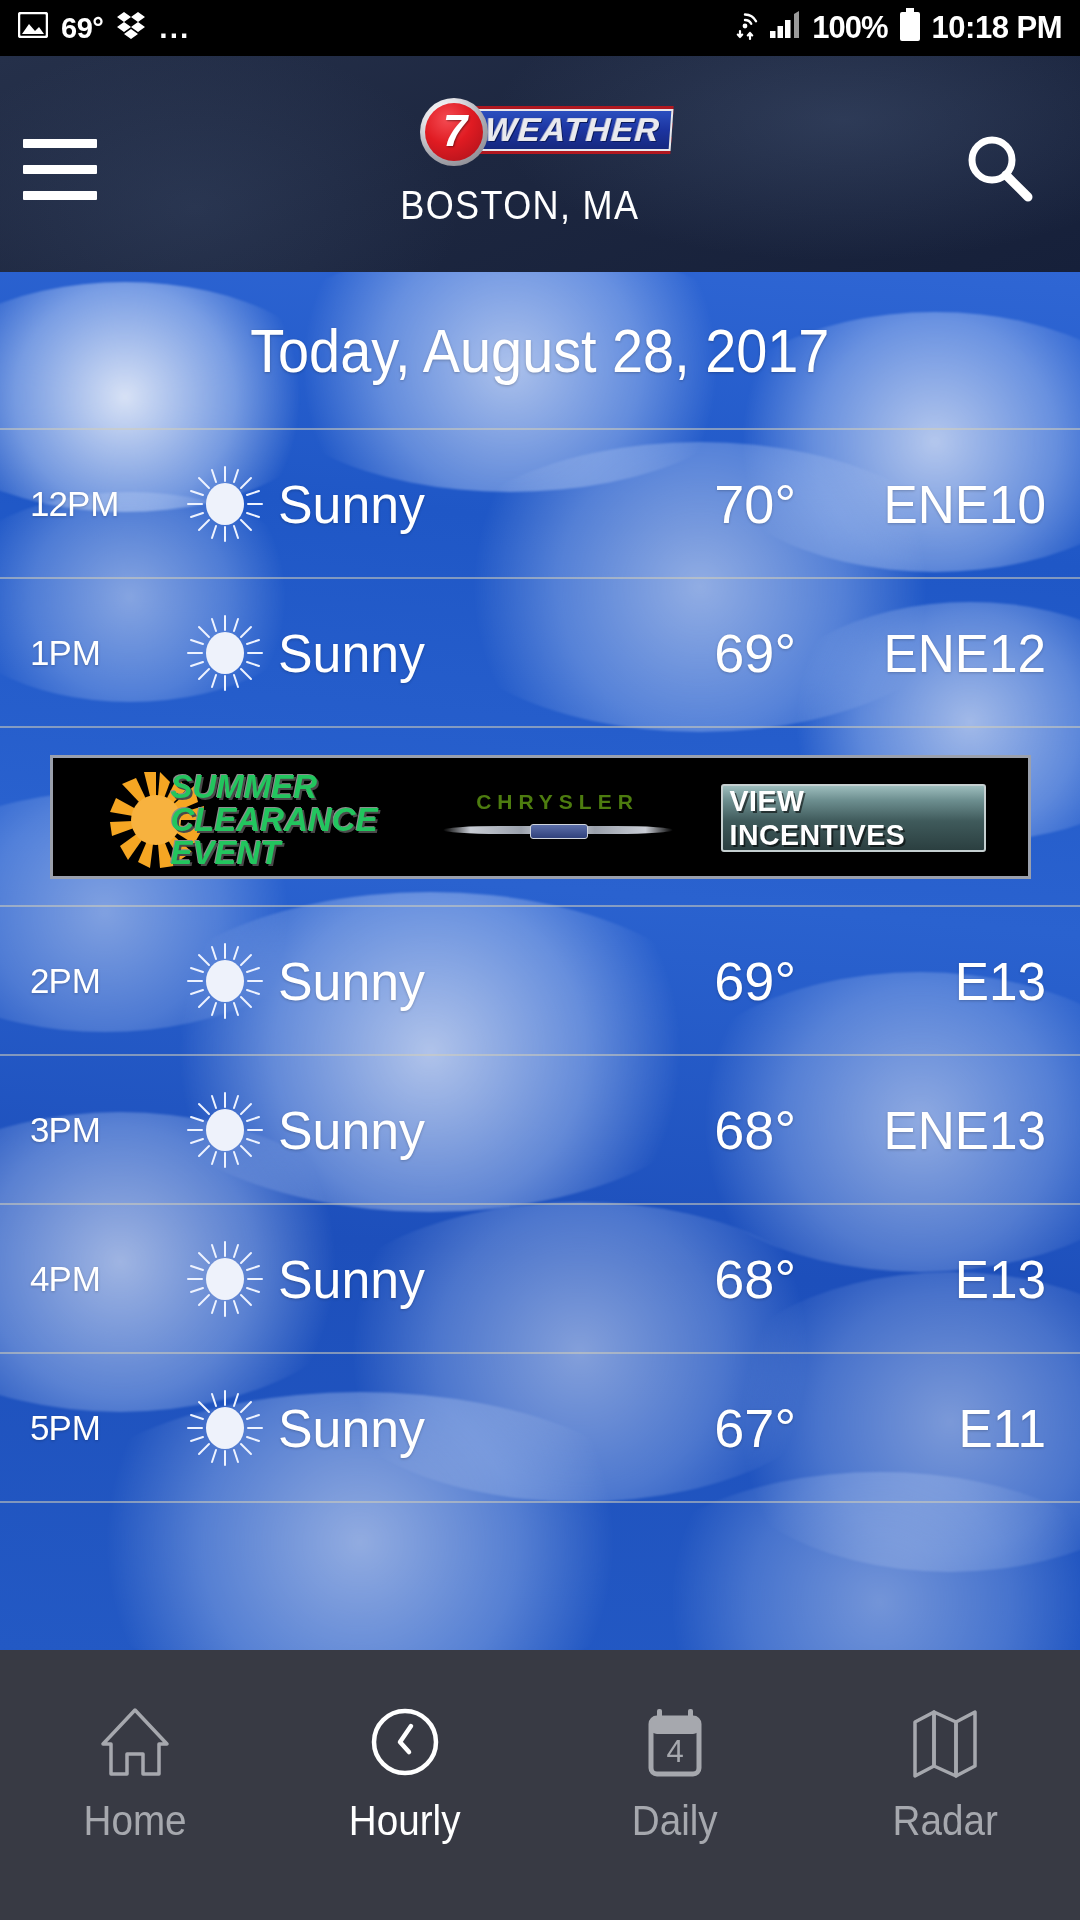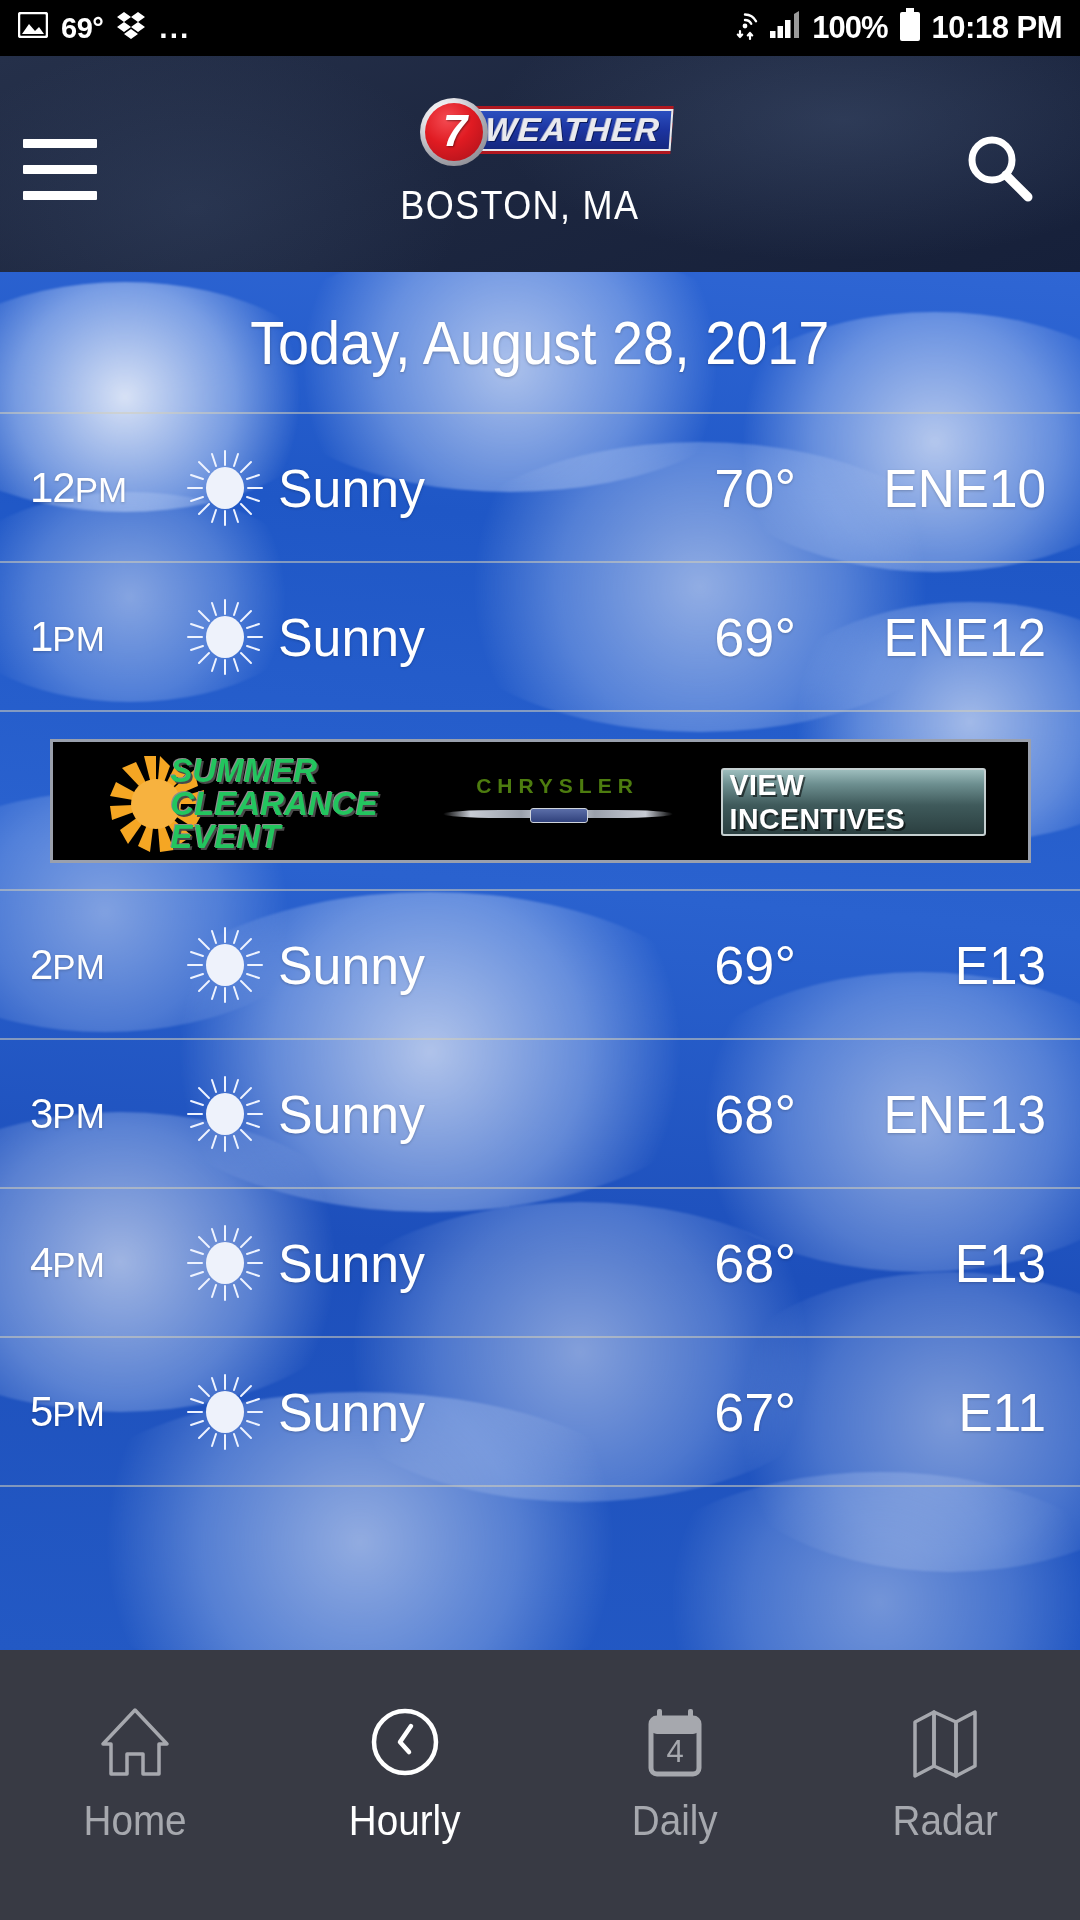--- a/index.html
+++ b/index.html
@@ -116,21 +116,21 @@
     filter:blur(1px);
   }
 
   
   #content {
     position:absolute; left:0; top:272px;
     width:1080px; height:1378px;
     z-index:10;
   }
   #date-header {
-    height:142px;
+    height:158px;
     display:flex; align-items:center; justify-content:center;
     border-bottom:2px solid rgba(210,205,185,.55);
   }
   #date-header .dtext {
     color:#fff; font-size:62px; font-weight:400;
     letter-spacing:0px;
     transform:scaleX(.90); transform-origin:center;
     text-shadow:0 1px 3px rgba(0,0,0,.25);
   }
   .hour-row {
@@ -138,21 +138,21 @@
     display:flex; align-items:center;
     border-bottom:2px solid rgba(210,205,185,.55);
     padding:0 34px 0 30px;
     position:relative;
   }
   .hr-time {
     color:#fff; width:148px; flex:none;
     font-size:0;
     text-shadow:0 1px 3px rgba(0,0,0,.22);
   }
-  .hr-time .h { font-size:42px; letter-spacing:-1px;text-align:center; }
+  .hr-time .h { font-size:35px; letter-spacing:-1px;text-align:center; }
   .hr-time .m { font-size:35px; letter-spacing:0px; }
   .hr-icon { width:94px; flex:none; display:flex; align-items:center; justify-content:center; }
   .hr-cond {
     color:#fff; font-size:54px; font-weight:400;
     margin-left:6px;
     text-shadow:0 1px 3px rgba(0,0,0,.22);
     transform:scaleX(.96); transform-origin:left center;
   }
   .hr-temp {
     color:#fff; font-size:54px; margin-left:auto;

